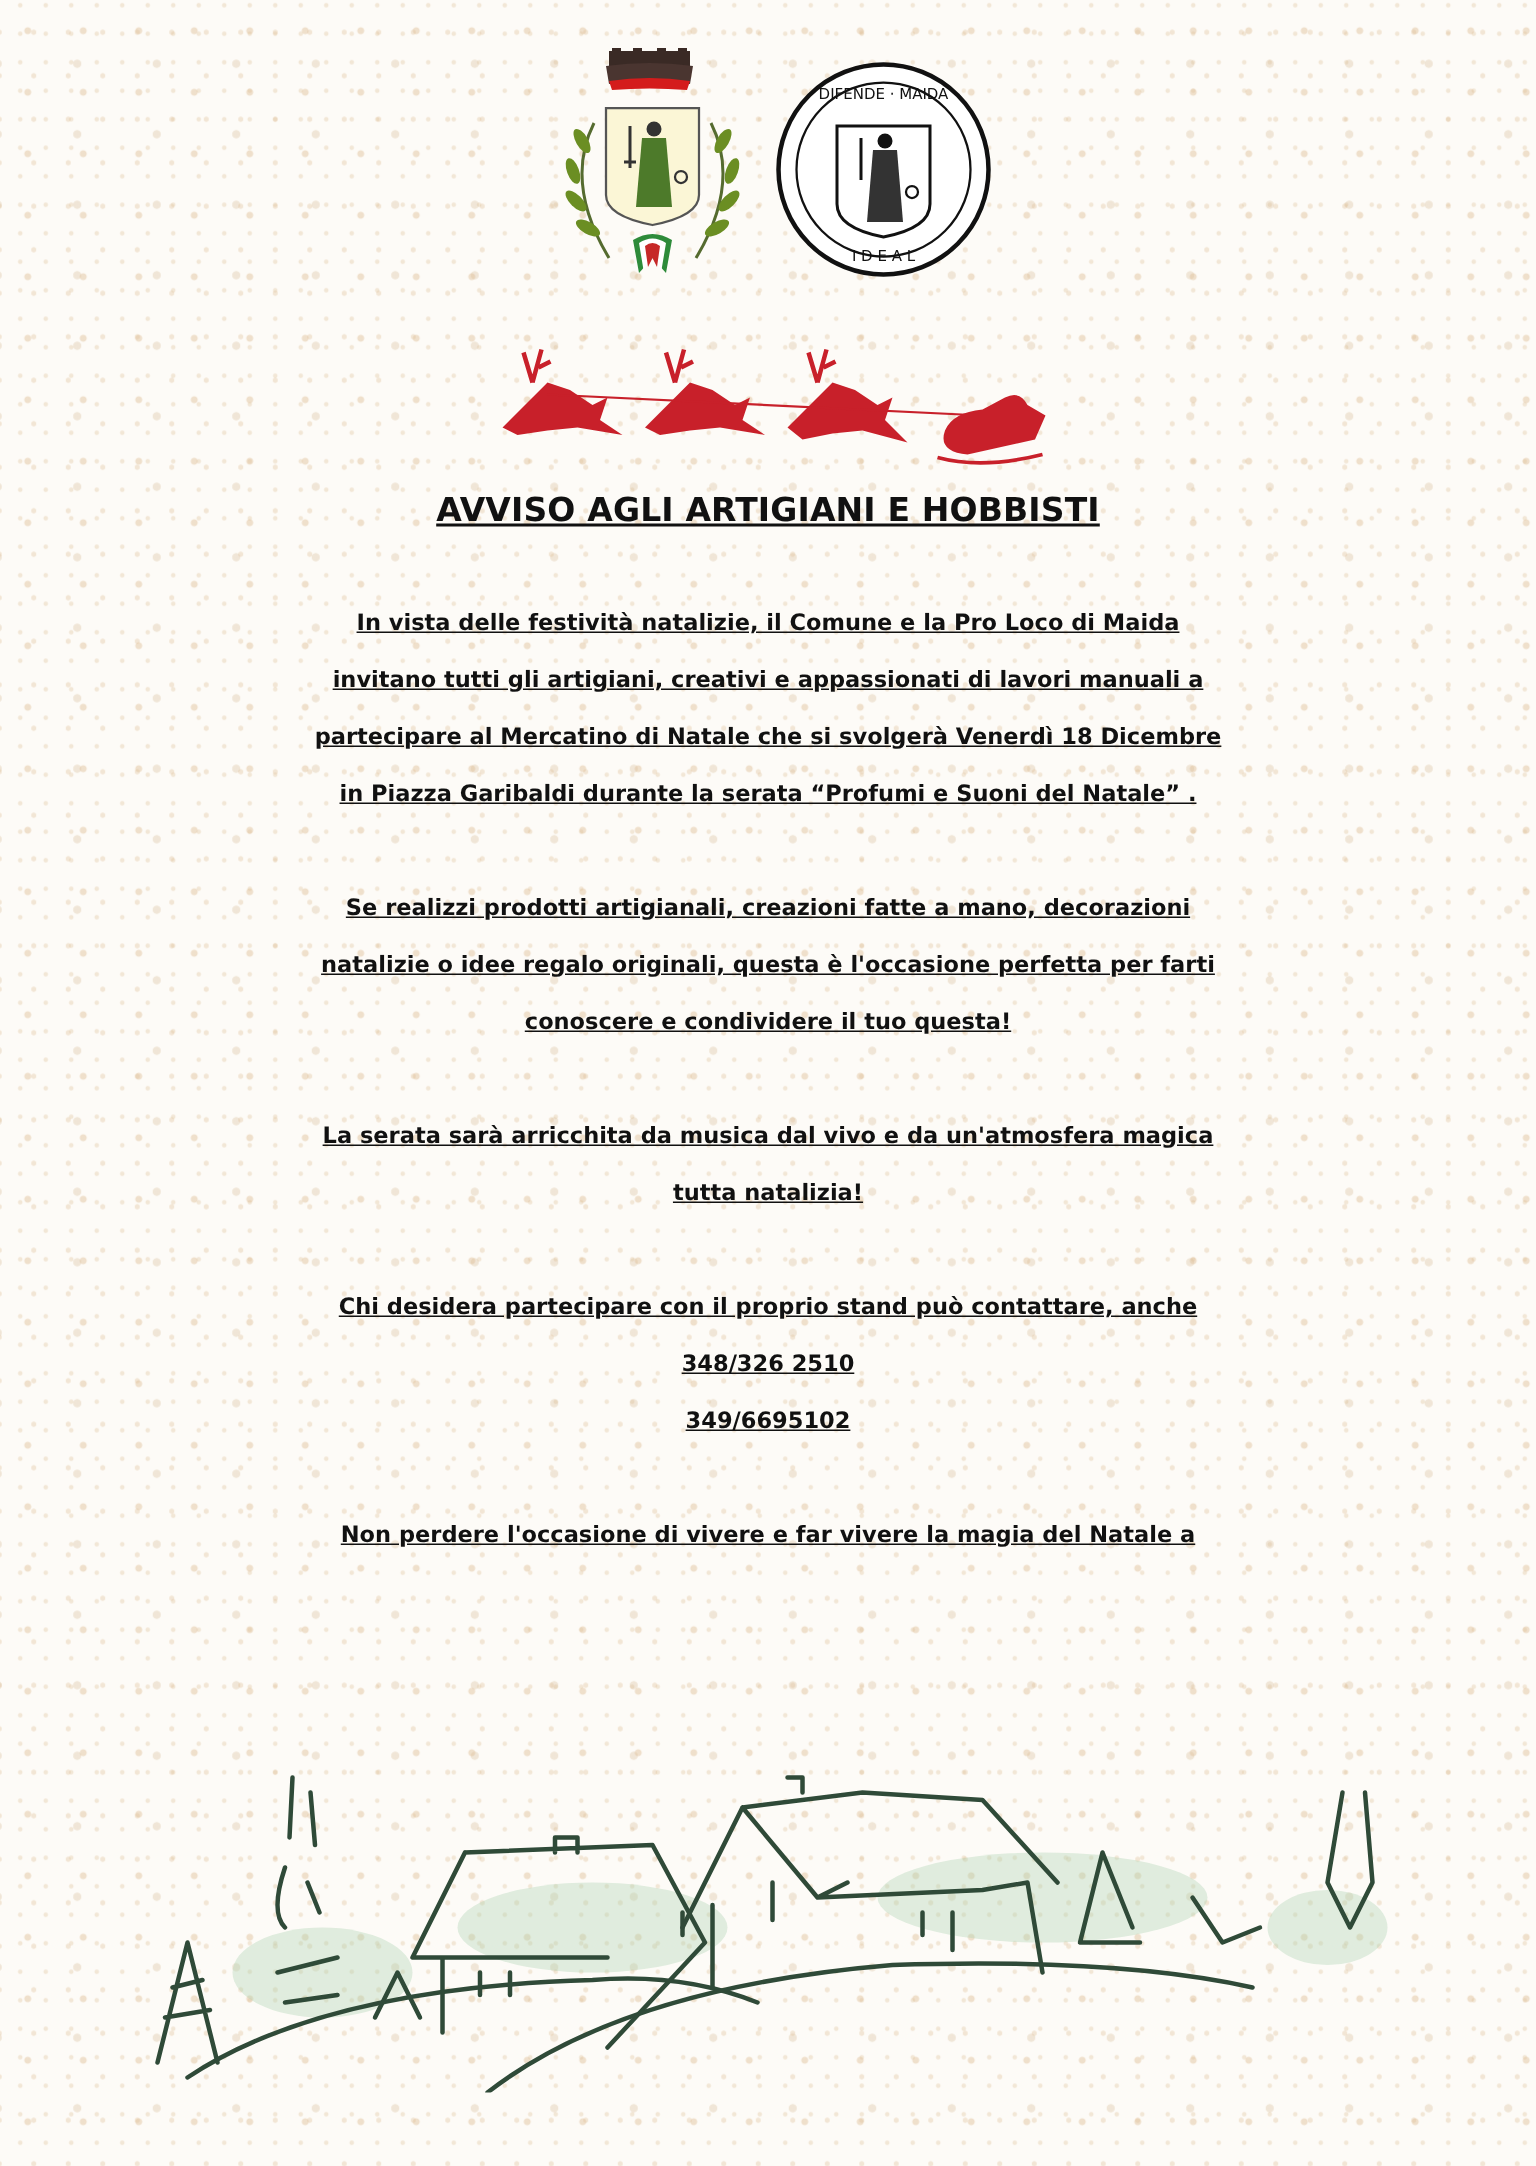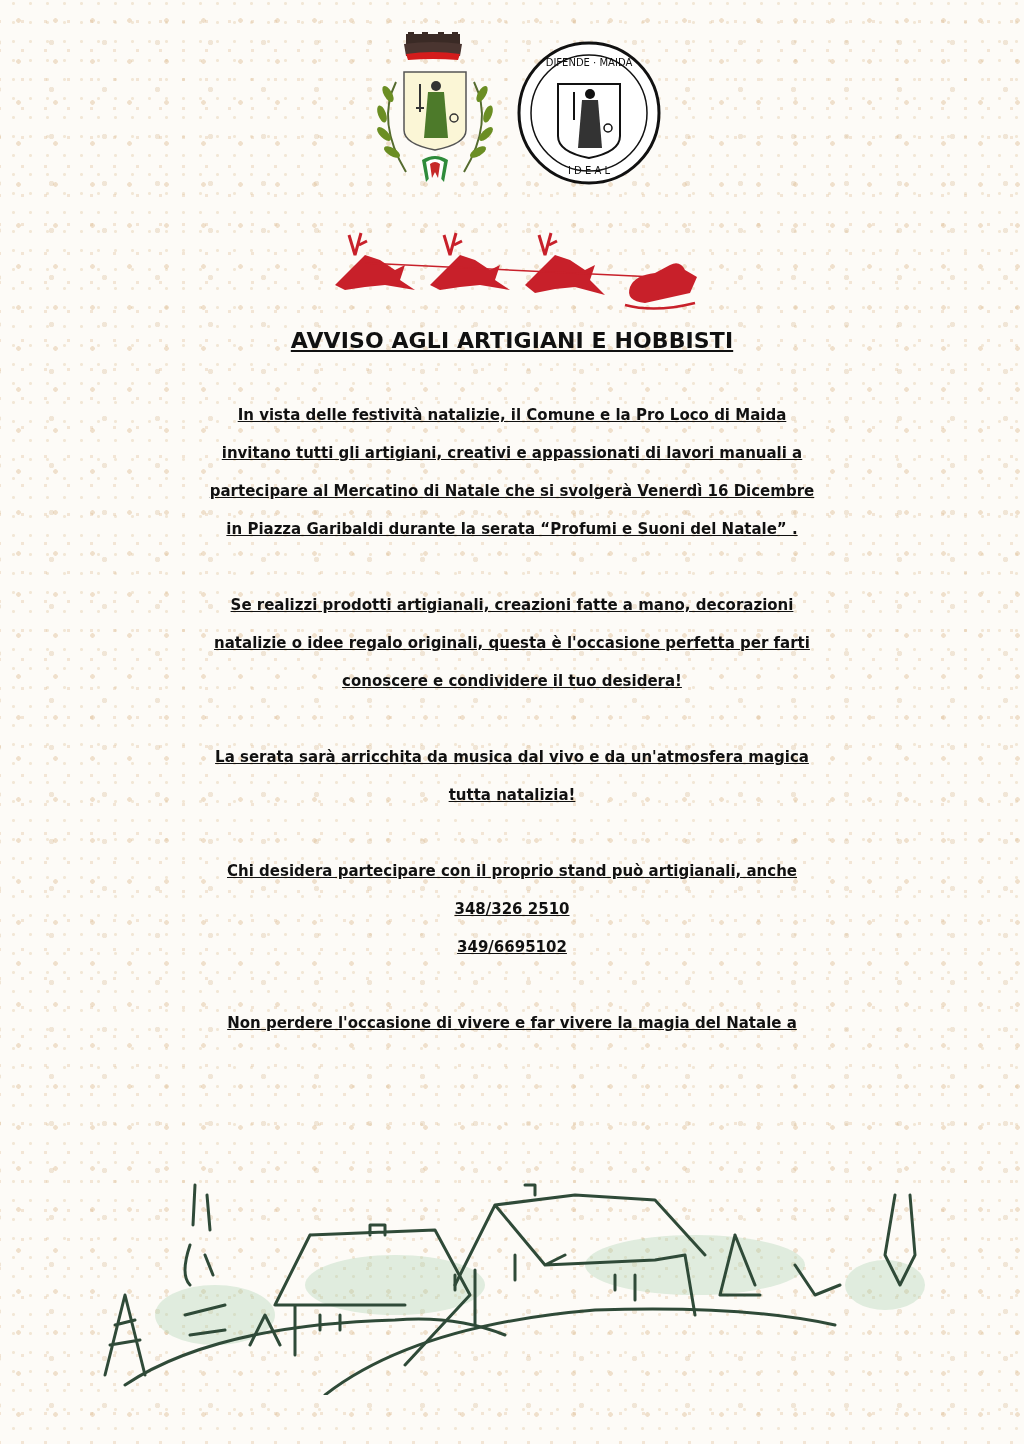--- a/index.html
+++ b/index.html
@@ -125,40 +125,40 @@
     <path d="M300 90 Q330 98 370 88" stroke="#c8202a" stroke-width="2.5" fill="none"></path>
   </g>
 </svg>
 
 <div class="content">
   <h1 class="title">AVVISO AGLI ARTIGIANI E HOBBISTI</h1>
 
   <p class="para p1">
     <span class="line">In vista delle festività natalizie, il Comune e la Pro Loco di Maida</span>
     <span class="line">invitano tutti gli artigiani, creativi e appassionati di lavori manuali a</span>
-    <span class="line">partecipare al Mercatino di Natale che si svolgerà Venerdì 16 Dicembre</span>
+    <span class="line">partecipare al Mercatino di Natale che si svolgerà Venerdì 18 Dicembre</span>
     <span class="line">in Piazza Garibaldi durante la serata “Profumi e Suoni del Natale” .</span>
   </p>
   <div class="gap"></div>
 
   <p class="para">
     <span class="line">Se realizzi prodotti artigianali, creazioni fatte a mano, decorazioni</span>
     <span class="line">natalizie o idee regalo originali, questa è l'occasione perfetta per farti</span>
-    <span class="line">conoscere e condividere il tuo desidera!</span>
+    <span class="line">conoscere e condividere il tuo questa!</span>
   </p>
   <div class="gap"></div>
 
   <p class="para">
     <span class="line">La serata sarà arricchita da musica dal vivo e da un'atmosfera magica</span>
     <span class="line">tutta natalizia!</span>
   </p>
   <div class="gap"></div>
 
   <p class="para">
-    <span class="line">Chi desidera partecipare con il proprio stand può artigianali, anche</span>
+    <span class="line">Chi desidera partecipare con il proprio stand può contattare, anche</span>
     <span class="line">348/326 2510</span>
     <span class="line">349/6695102</span>
   </p>
   <div class="gap"></div>
 
   <p class="para">
     <span class="line">Non perdere l'occasione di vivere e far vivere la magia del Natale a</span>
   </p>
 </div>
 

